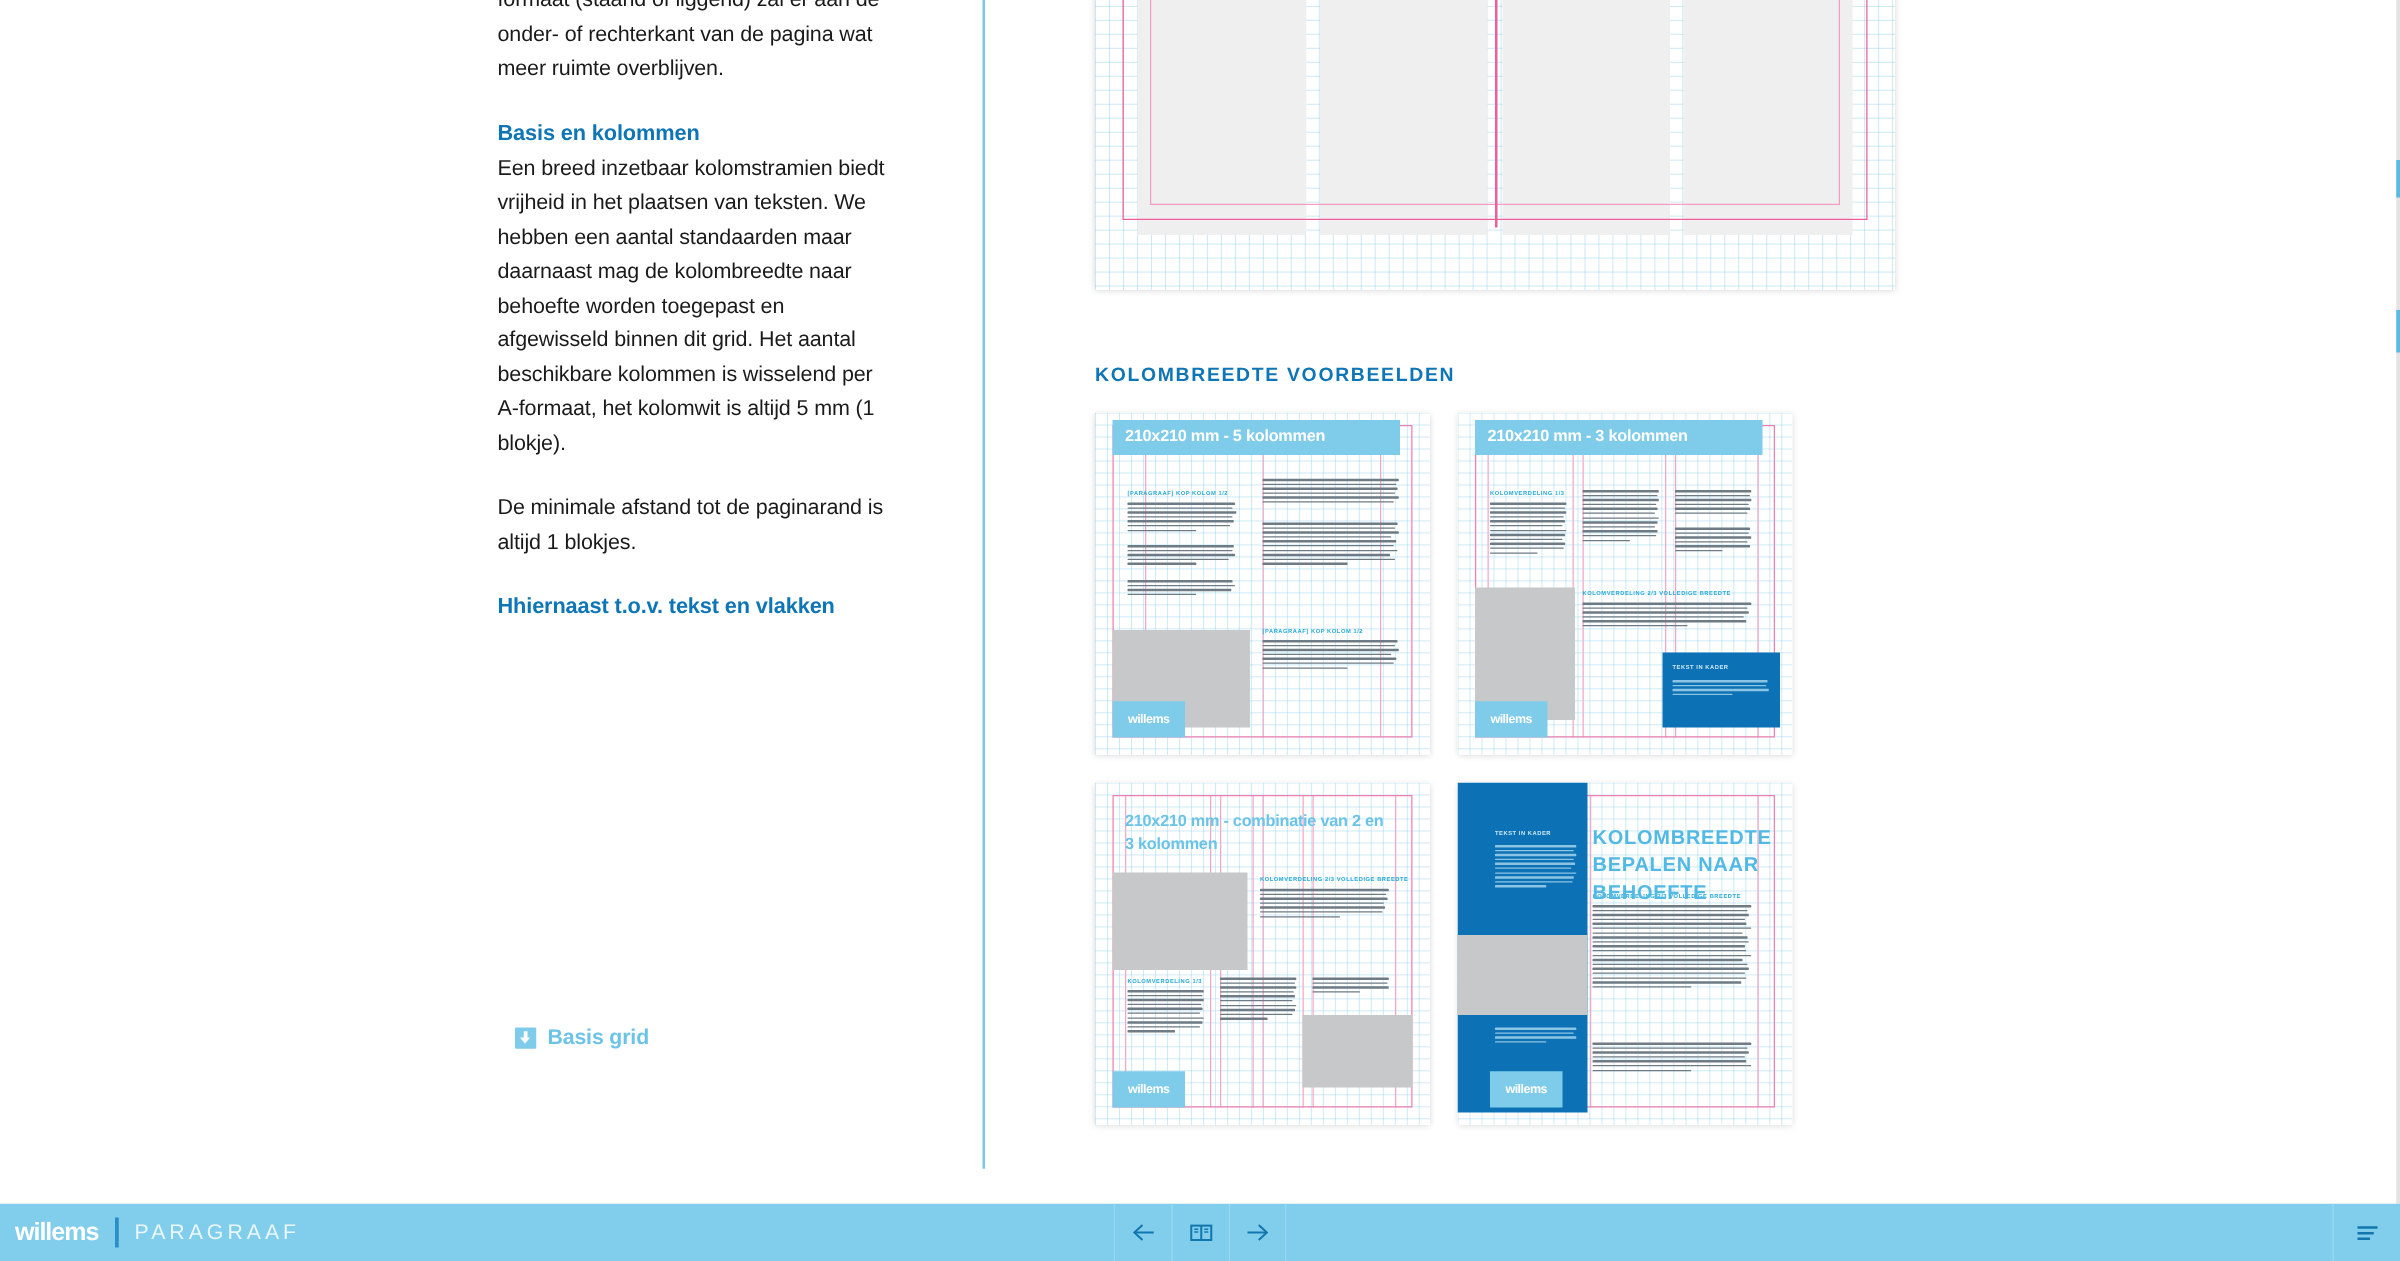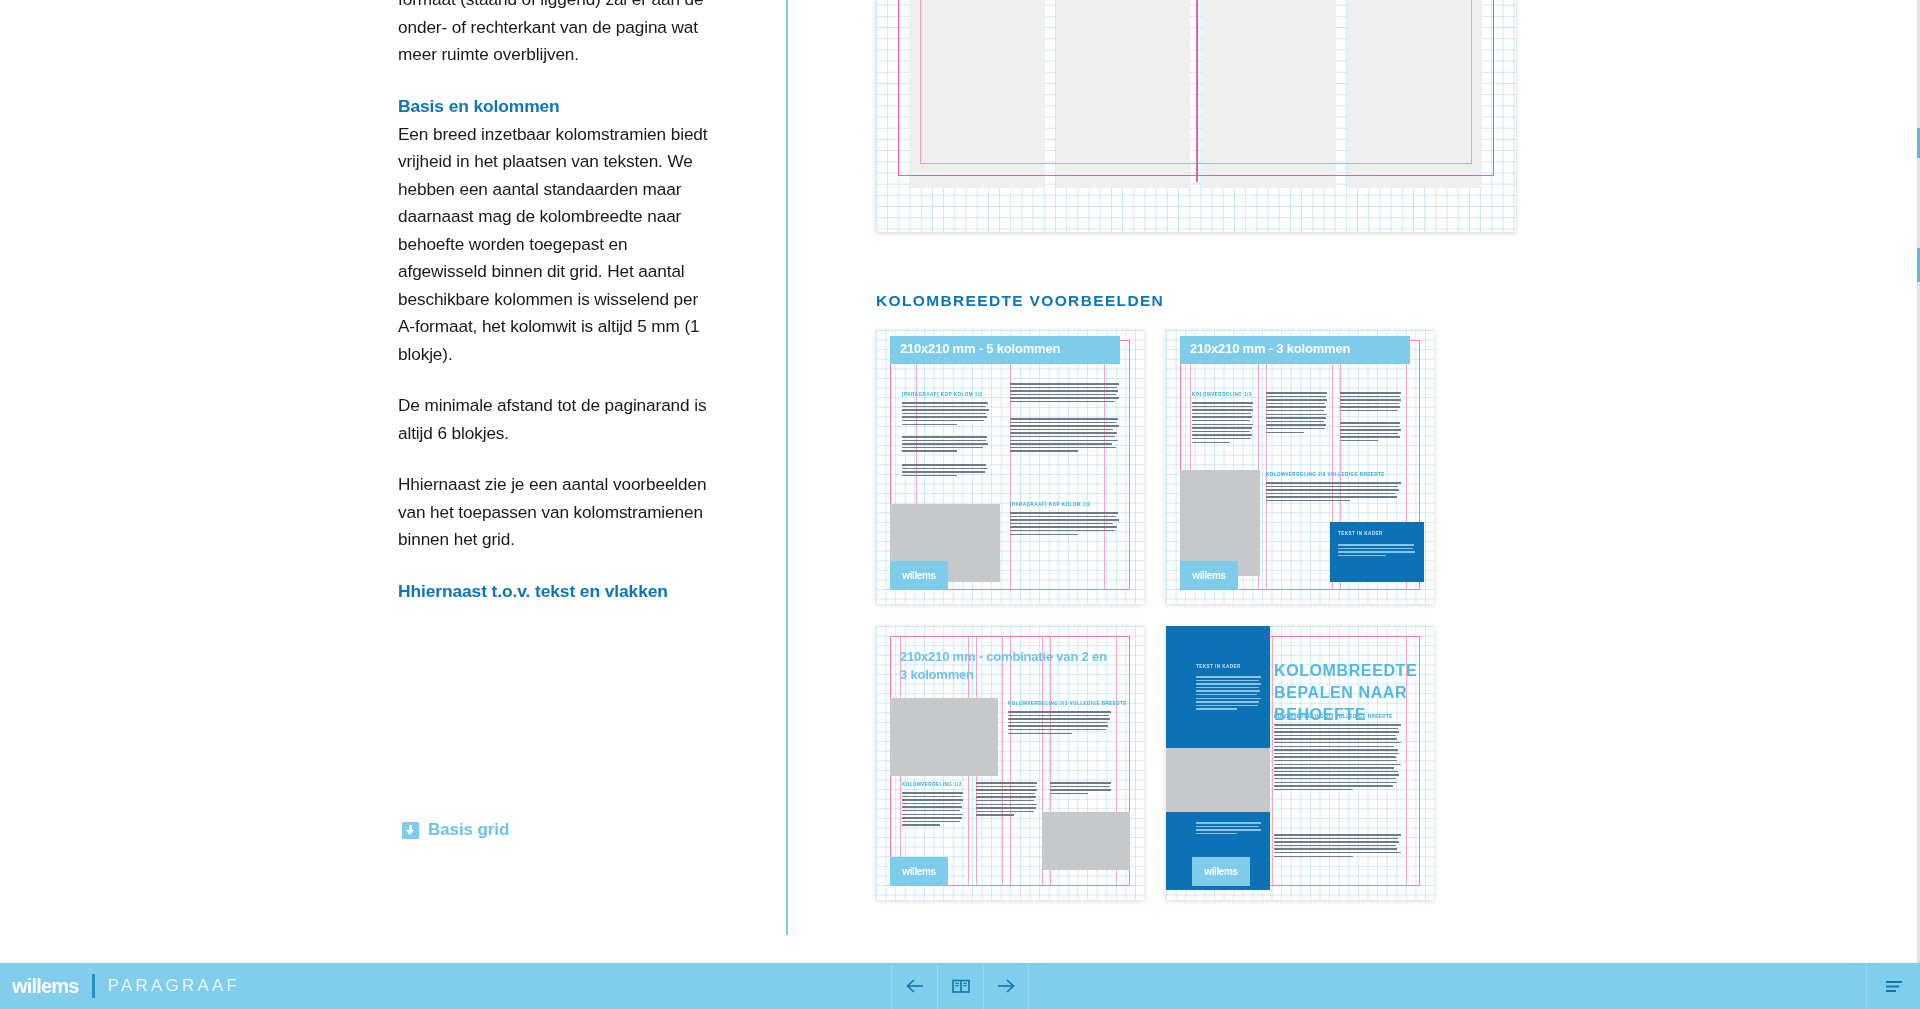--- a/index.html
+++ b/index.html
@@ -10,21 +10,21 @@
 
   
   .reading-col { position:absolute; left:398px; top:-14px; width:310px; }
   .para { font-size:17.2px; line-height:27.5px; color:#1a1a1a; margin:0 0 24px 0;
           letter-spacing:-0.1px; }
   .h-blue { font-size:17.4px; line-height:27px; font-weight:bold; color:#0e75b6;
             margin:0 0 1px 0; letter-spacing:-0.1px; }
   .sec { margin-bottom:24px; }
   .sec .para { margin-bottom:0; }
 
-  .download-link { position:absolute; left:402px; top:820px; display:flex;
+  .download-link { position:absolute; left:412px; top:820px; display:flex;
         align-items:center; gap:9px; cursor:pointer; }
   .dl-icon { width:17px; height:17px; background:#7ecbea; border-radius:1px;
         position:relative; flex:none; }
   .dl-icon:before { content:""; position:absolute; left:7px; top:3px; width:3px;
         height:7px; background:#fff; }
   .dl-icon:after { content:""; position:absolute; left:4.2px; top:8px; width:0; height:0;
         border-left:4.3px solid transparent; border-right:4.3px solid transparent;
         border-top:5px solid #fff; }
   .dl-label { color:#6cc3e8; font-weight:bold; font-size:17px; letter-spacing:-0.1px; }
 
@@ -126,22 +126,21 @@
   <div class="topstrip"></div>
 
   <div class="reading-col">
     <p class="para">formaat (staand of liggend) zal er aan de onder- of rechterkant van de pagina wat meer ruimte overblijven.</p>
 
     <div class="sec">
       <div class="h-blue">Basis en kolommen</div>
       <p class="para">Een breed inzetbaar kolomstramien biedt vrijheid in het plaatsen van teksten. We hebben een aantal standaarden maar daarnaast mag de kolombreedte naar behoefte worden toegepast en afgewisseld binnen dit grid. Het aantal beschikbare kolommen is wisselend per A-formaat, het kolomwit is altijd 5 mm (1 blokje).</p>
     </div>
 
-    <p class="para">De minimale afstand tot de paginarand is altijd 6 blokjes.</p>
-    <p class="para">Hhiernaast zie je een aantal voorbeelden van het toepassen van kolomstramienen binnen het grid.</p>
+    <p class="para">De minimale afstand tot de paginarand is altijd 1 blokjes.</p>
 
     <div class="sec" style="margin-top:22px">
       <div class="h-blue">Hhiernaast t.o.v. tekst en vlakken</div>
     </div>
   </div>
 
   <div class="download-link">
     <span class="dl-icon"></span>
     <span class="dl-label">Basis grid</span>
   </div>

